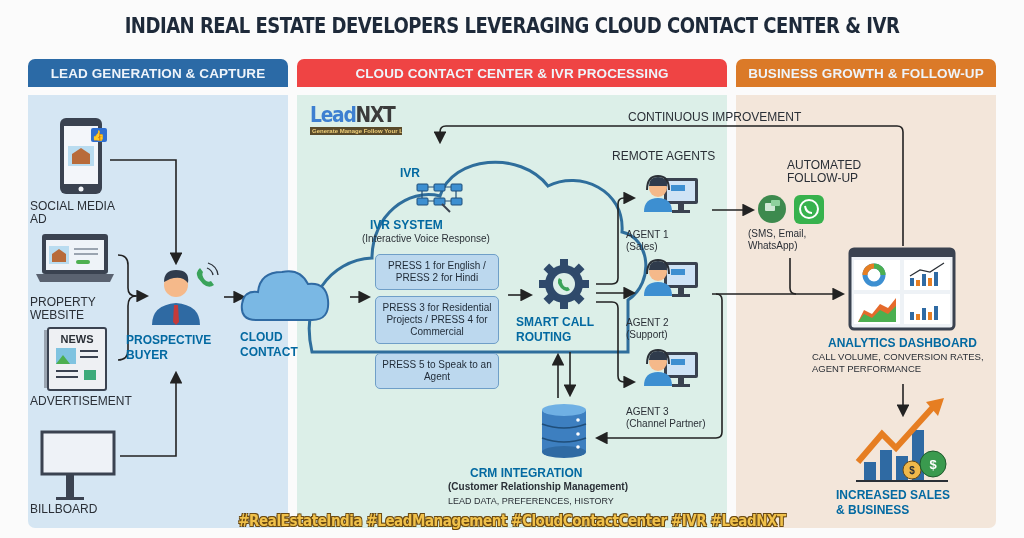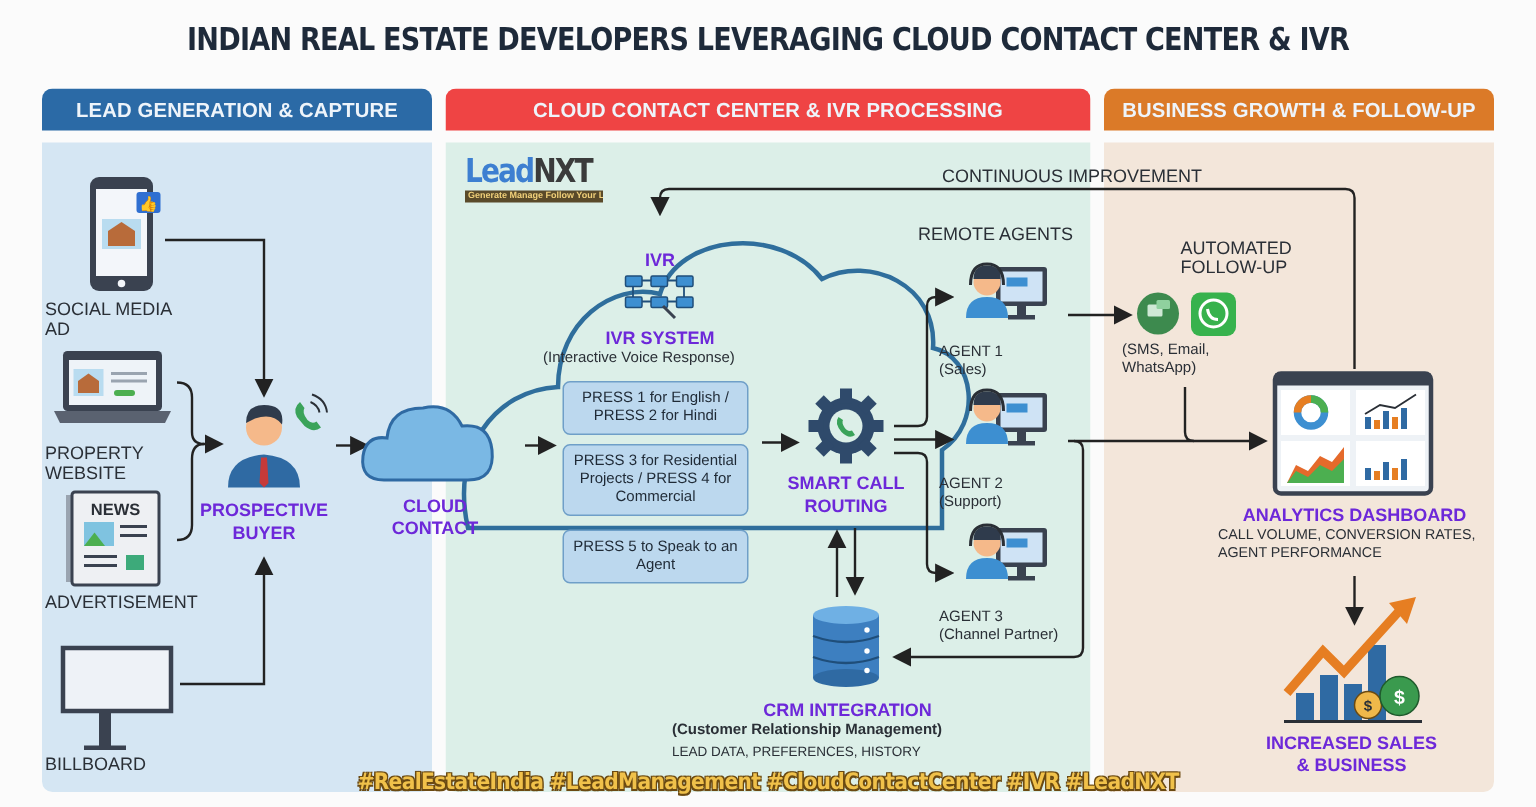--- a/index.html
+++ b/index.html
@@ -13,21 +13,21 @@
   .p-blue { left: 28px; width: 260px; }
   .p-blue .panel-head { background: #2b6aa6; }
   .p-blue .panel-body { background: #d5e6f3; }
   .p-green { left: 297px; width: 430px; }
   .p-green .panel-head { background: #ef4444; }
   .p-green .panel-body { background: #dcefe8; }
   .p-orange { left: 736px; width: 260px; }
   .p-orange .panel-head { background: #db7a28; }
   .p-orange .panel-body { background: #f3e6da; }
   .lbl { font-weight: normal; font-size: 12px; text-align: left; color: #2a2f36; line-height: 13px; }
-  .lbl-lg { font-weight: bold; font-size: 12px; text-align: center; color: #6d28d9; line-height: 15px; }
+  .lbl-lg { font-weight: bold; font-size: 12px; color: #0369a1; line-height: 15px; }
   .sub { font-size: 10px; text-align: left; color: #2a2f36; line-height: 12px; }
   .ivr-box { left: 375px; width: 124px; background: #bcd8ee; border: 1.5px solid #6f9fc8; border-radius: 5px; font-size: 10px; text-align: center; line-height: 12px; color: #1f2a36; display: flex; align-items: center; justify-content: center; padding: 2px 4px; }
   .hashtags { left: 0; width: 1024px; top: 512px; text-align: center; font-family: "DejaVu Sans", sans-serif; font-weight: bold; font-size: 15px; color: #f0c14a; letter-spacing: -0.5px; text-shadow: -1px -1px 0 #6b4a12, 1px -1px 0 #6b4a12, -1px 1px 0 #6b4a12, 1px 1px 0 #6b4a12; transform: scaleX(0.9); }
   svg { position: absolute; left: 0; top: 0; overflow: visible; }
   .logo { left: 310px; top: 104px; width: 100px; height: 34px; }
   .logo-text { font-family: "DejaVu Sans", sans-serif; font-weight: bold; font-size: 22px; letter-spacing: -1.5px; line-height: 22px; transform: scaleX(0.85); transform-origin: left; white-space: nowrap; }
   .logo-text .lead { color: #3d7fd1; }
   .logo-text .nxt { color: #3b3b3b; }
   .logo-tag { margin-top: 1px; background: #5a4a2a; color: #f1d07a; font-size: 6px; font-weight: bold; padding: 1px 2px; width: 92px; white-space: nowrap; overflow: hidden; }
 </style>

